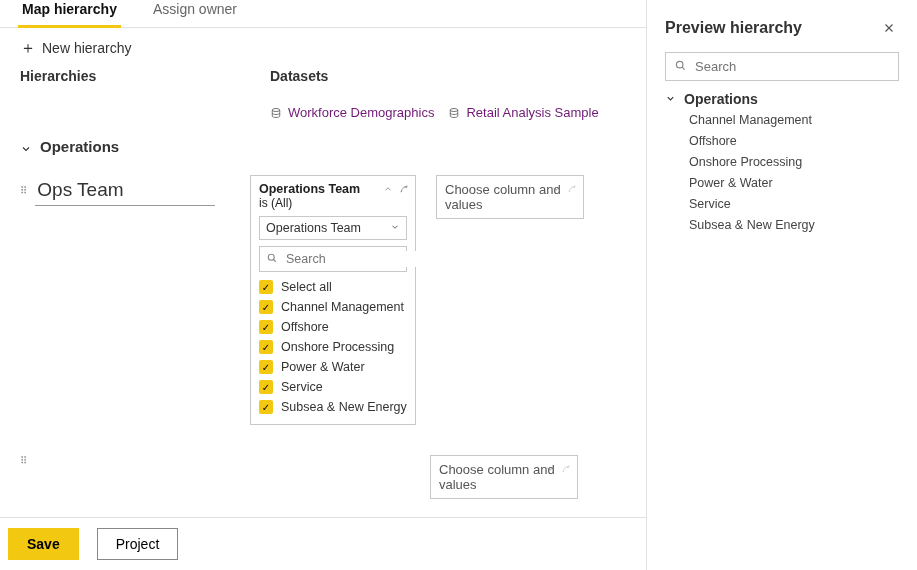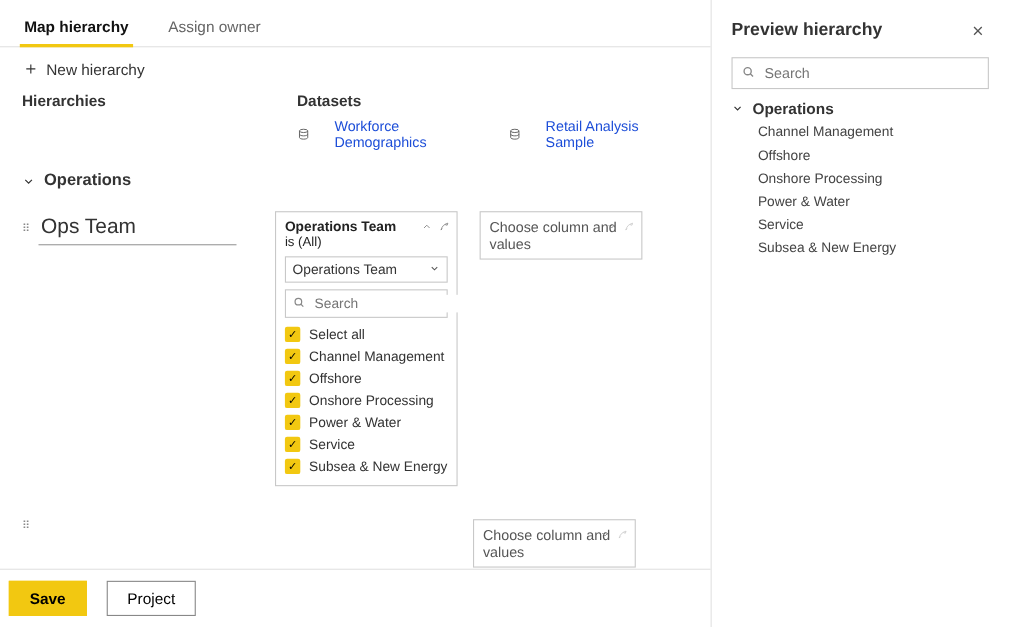--- a/index.html
+++ b/index.html
@@ -24,21 +24,21 @@
     width: 270px;
     padding: 16px 18px;
   }
   .tabs {
     display: flex;
     border-bottom: 1px solid #e1e1e1;
     padding: 0 18px;
     gap: 28px;
   }
   .tab {
-    padding: 16px 4px 8px;
+    padding: 1px 4px 8px;
     cursor: pointer;
     color: #666;
     font-size: 14px;
   }
   .tab.active {
     color: #111;
     font-weight: 600;
     border-bottom: 3px solid #f2c811;
     margin-bottom: -1px;
   }
@@ -47,22 +47,22 @@
     align-items: center;
     gap: 6px;
     padding: 12px 20px;
     font-size: 14px;
     cursor: pointer;
   }
   .plus { font-size: 16px; line-height: 1; }
   .col-row { display: flex; padding: 0 20px; }
   .col-h { flex: 0 0 250px; }
   .col-d { margin-left: 0px; display: flex; gap: 14px; }
-  .col-head { font-weight: 600; font-size: 14px; margin-bottom: 8px; }
-  .ds { display: flex; align-items: center; gap: 22px; color: #1d4ed8; cursor: default; justify-content: center; }
+  .col-head { font-weight: 600; font-size: 14px; margin-bottom: 21px; }
+  .ds { display: flex; align-items: center; gap: 6px; color: #701a75; cursor: default; justify-content: center; }
   .ds-icon {
     width: 12px; height: 12px;
     display: inline-flex; align-items: center; justify-content: center;
   }
   .section-head {
     display: flex;
     align-items: center;
     gap: 8px;
     padding: 18px 20px 8px;
     font-weight: 600;

